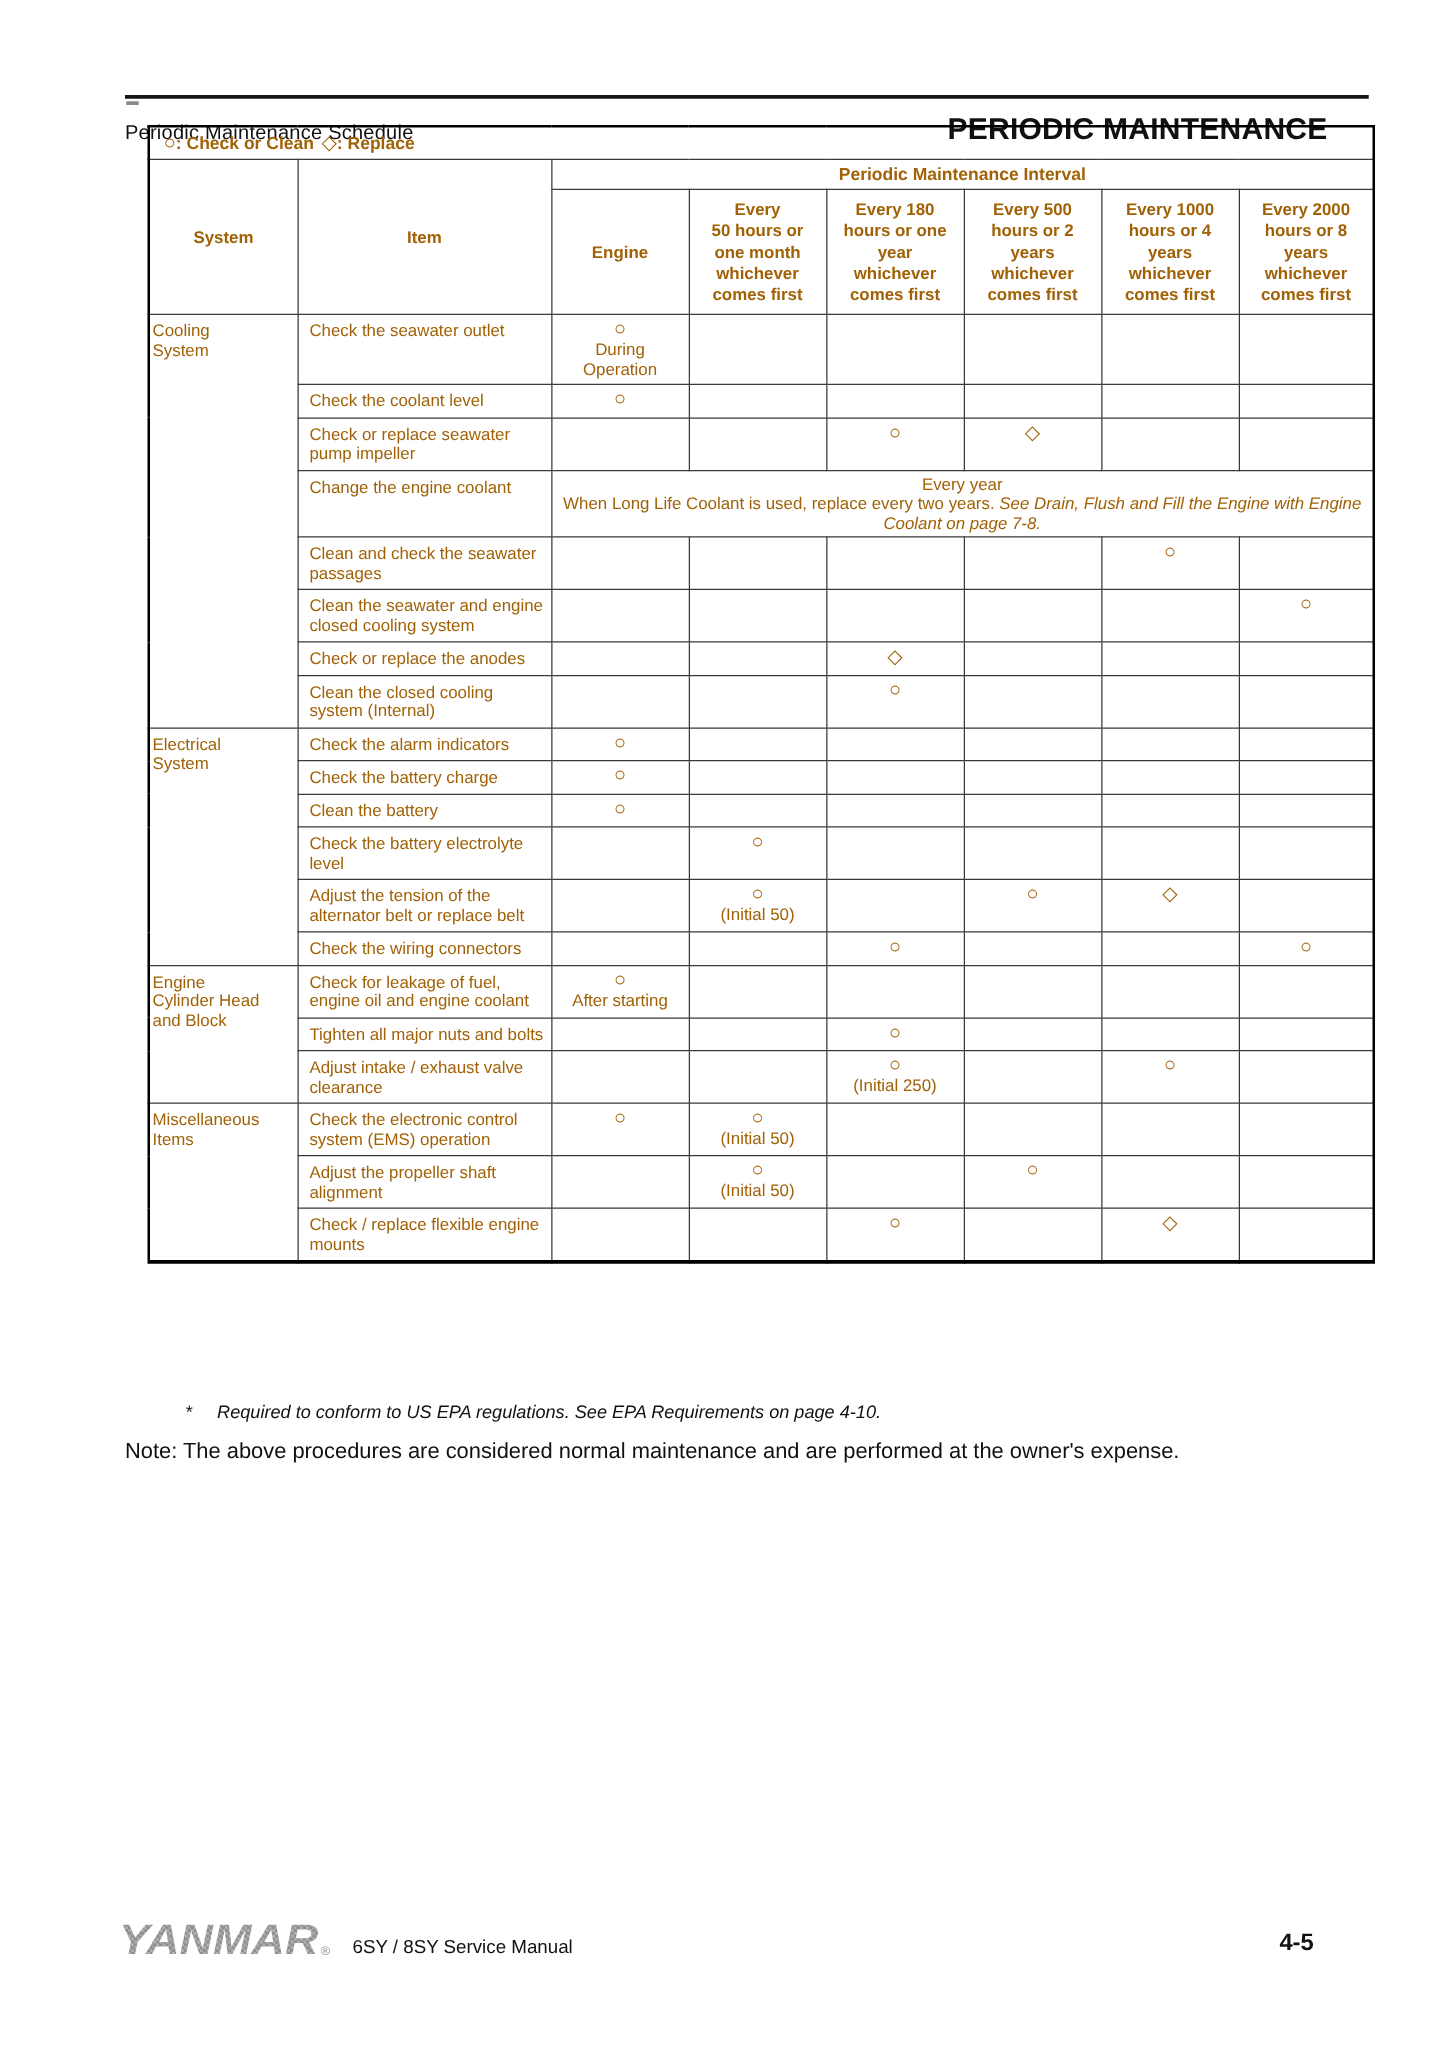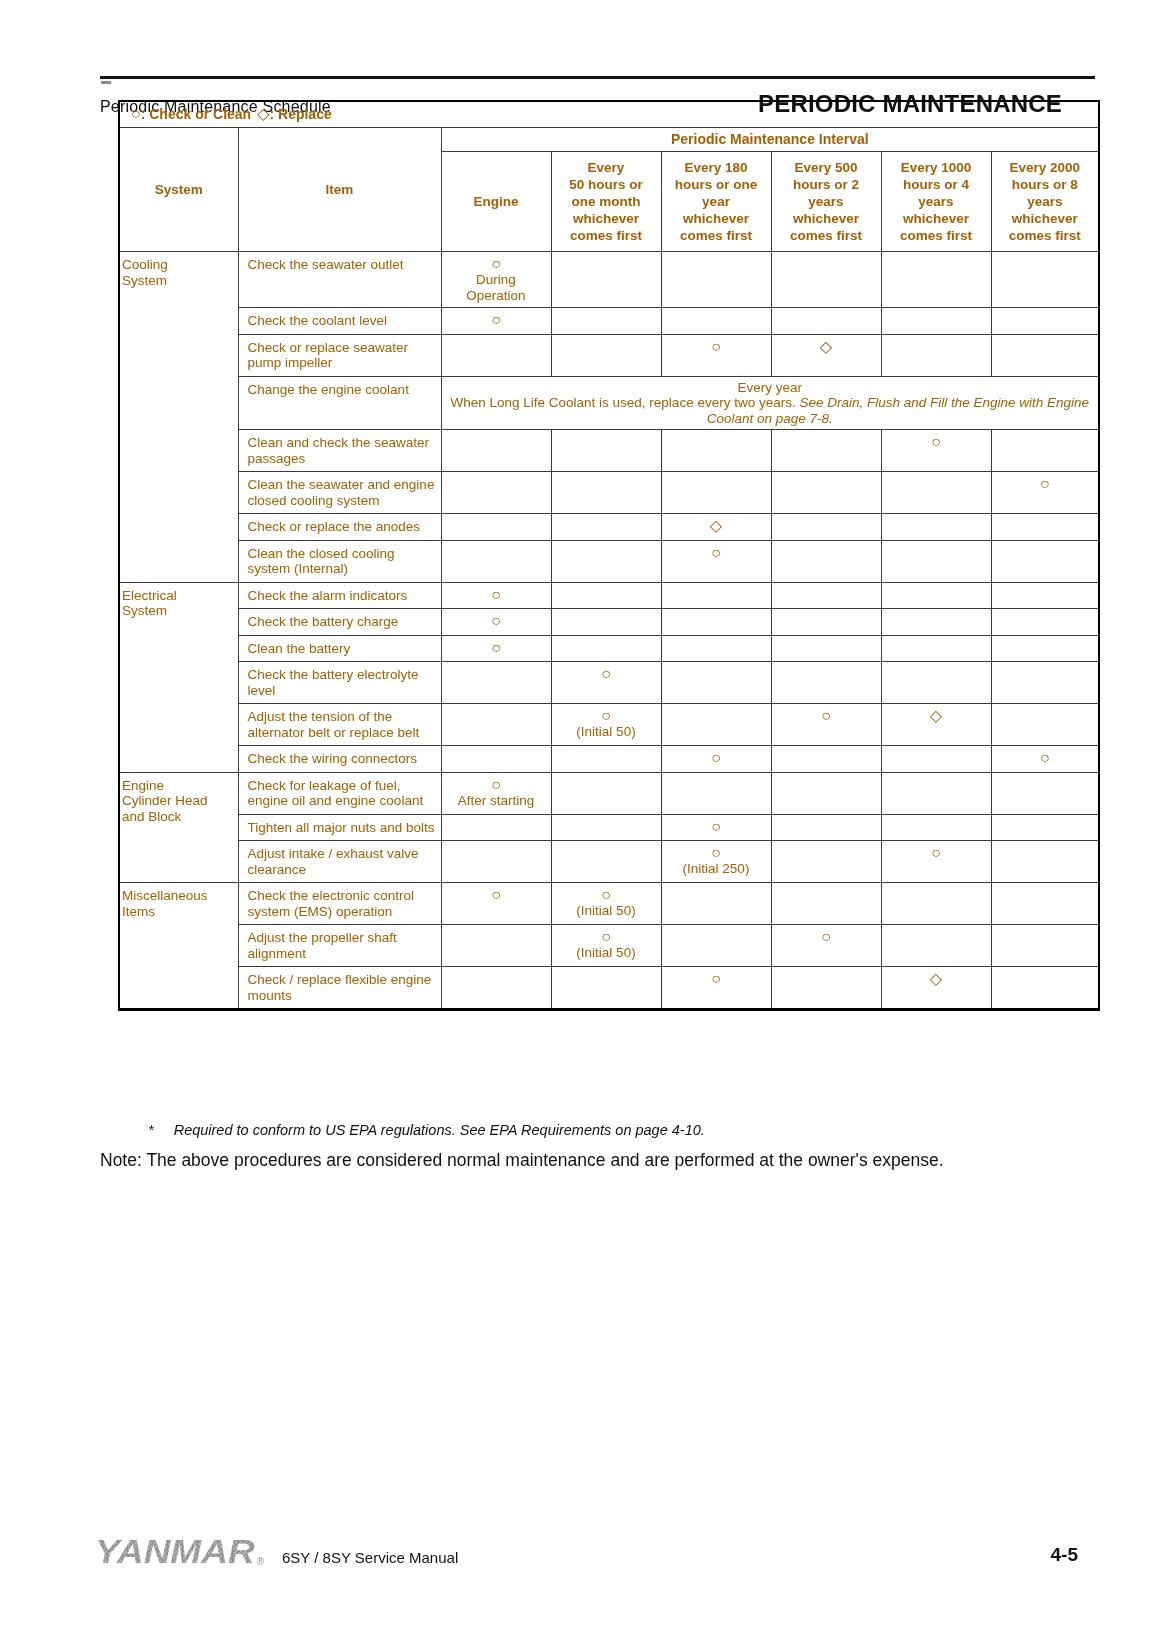--- a/index.html
+++ b/index.html
@@ -62,21 +62,21 @@
     font-style:italic; font-size:14.5px; display:flex; gap:20px;
   }
   .note {
     position:absolute; left:100px; top:1148px; width:945px;
     font-size:17.5px; line-height:24px;
     padding-left:63px; text-indent:-63px;
   }
 
   
   .page-footer {
-    position:absolute; left:95px; right:79px; top:1535px;
+    position:absolute; left:95px; right:106px; top:1535px;
     display:flex; align-items:flex-end;
   }
   .logo {
     font-size:37px; font-weight:900; font-style:italic; letter-spacing:0px;
     color:#9a9a9a; line-height:34px; transform:scaleY(0.92);
   }
   @supports (-webkit-background-clip:text) {
     .logo {
       color:transparent;
       background-image:conic-gradient(#8f8f8f 25%, #b0b0b0 0 50%, #8f8f8f 0 75%, #b0b0b0 0);

